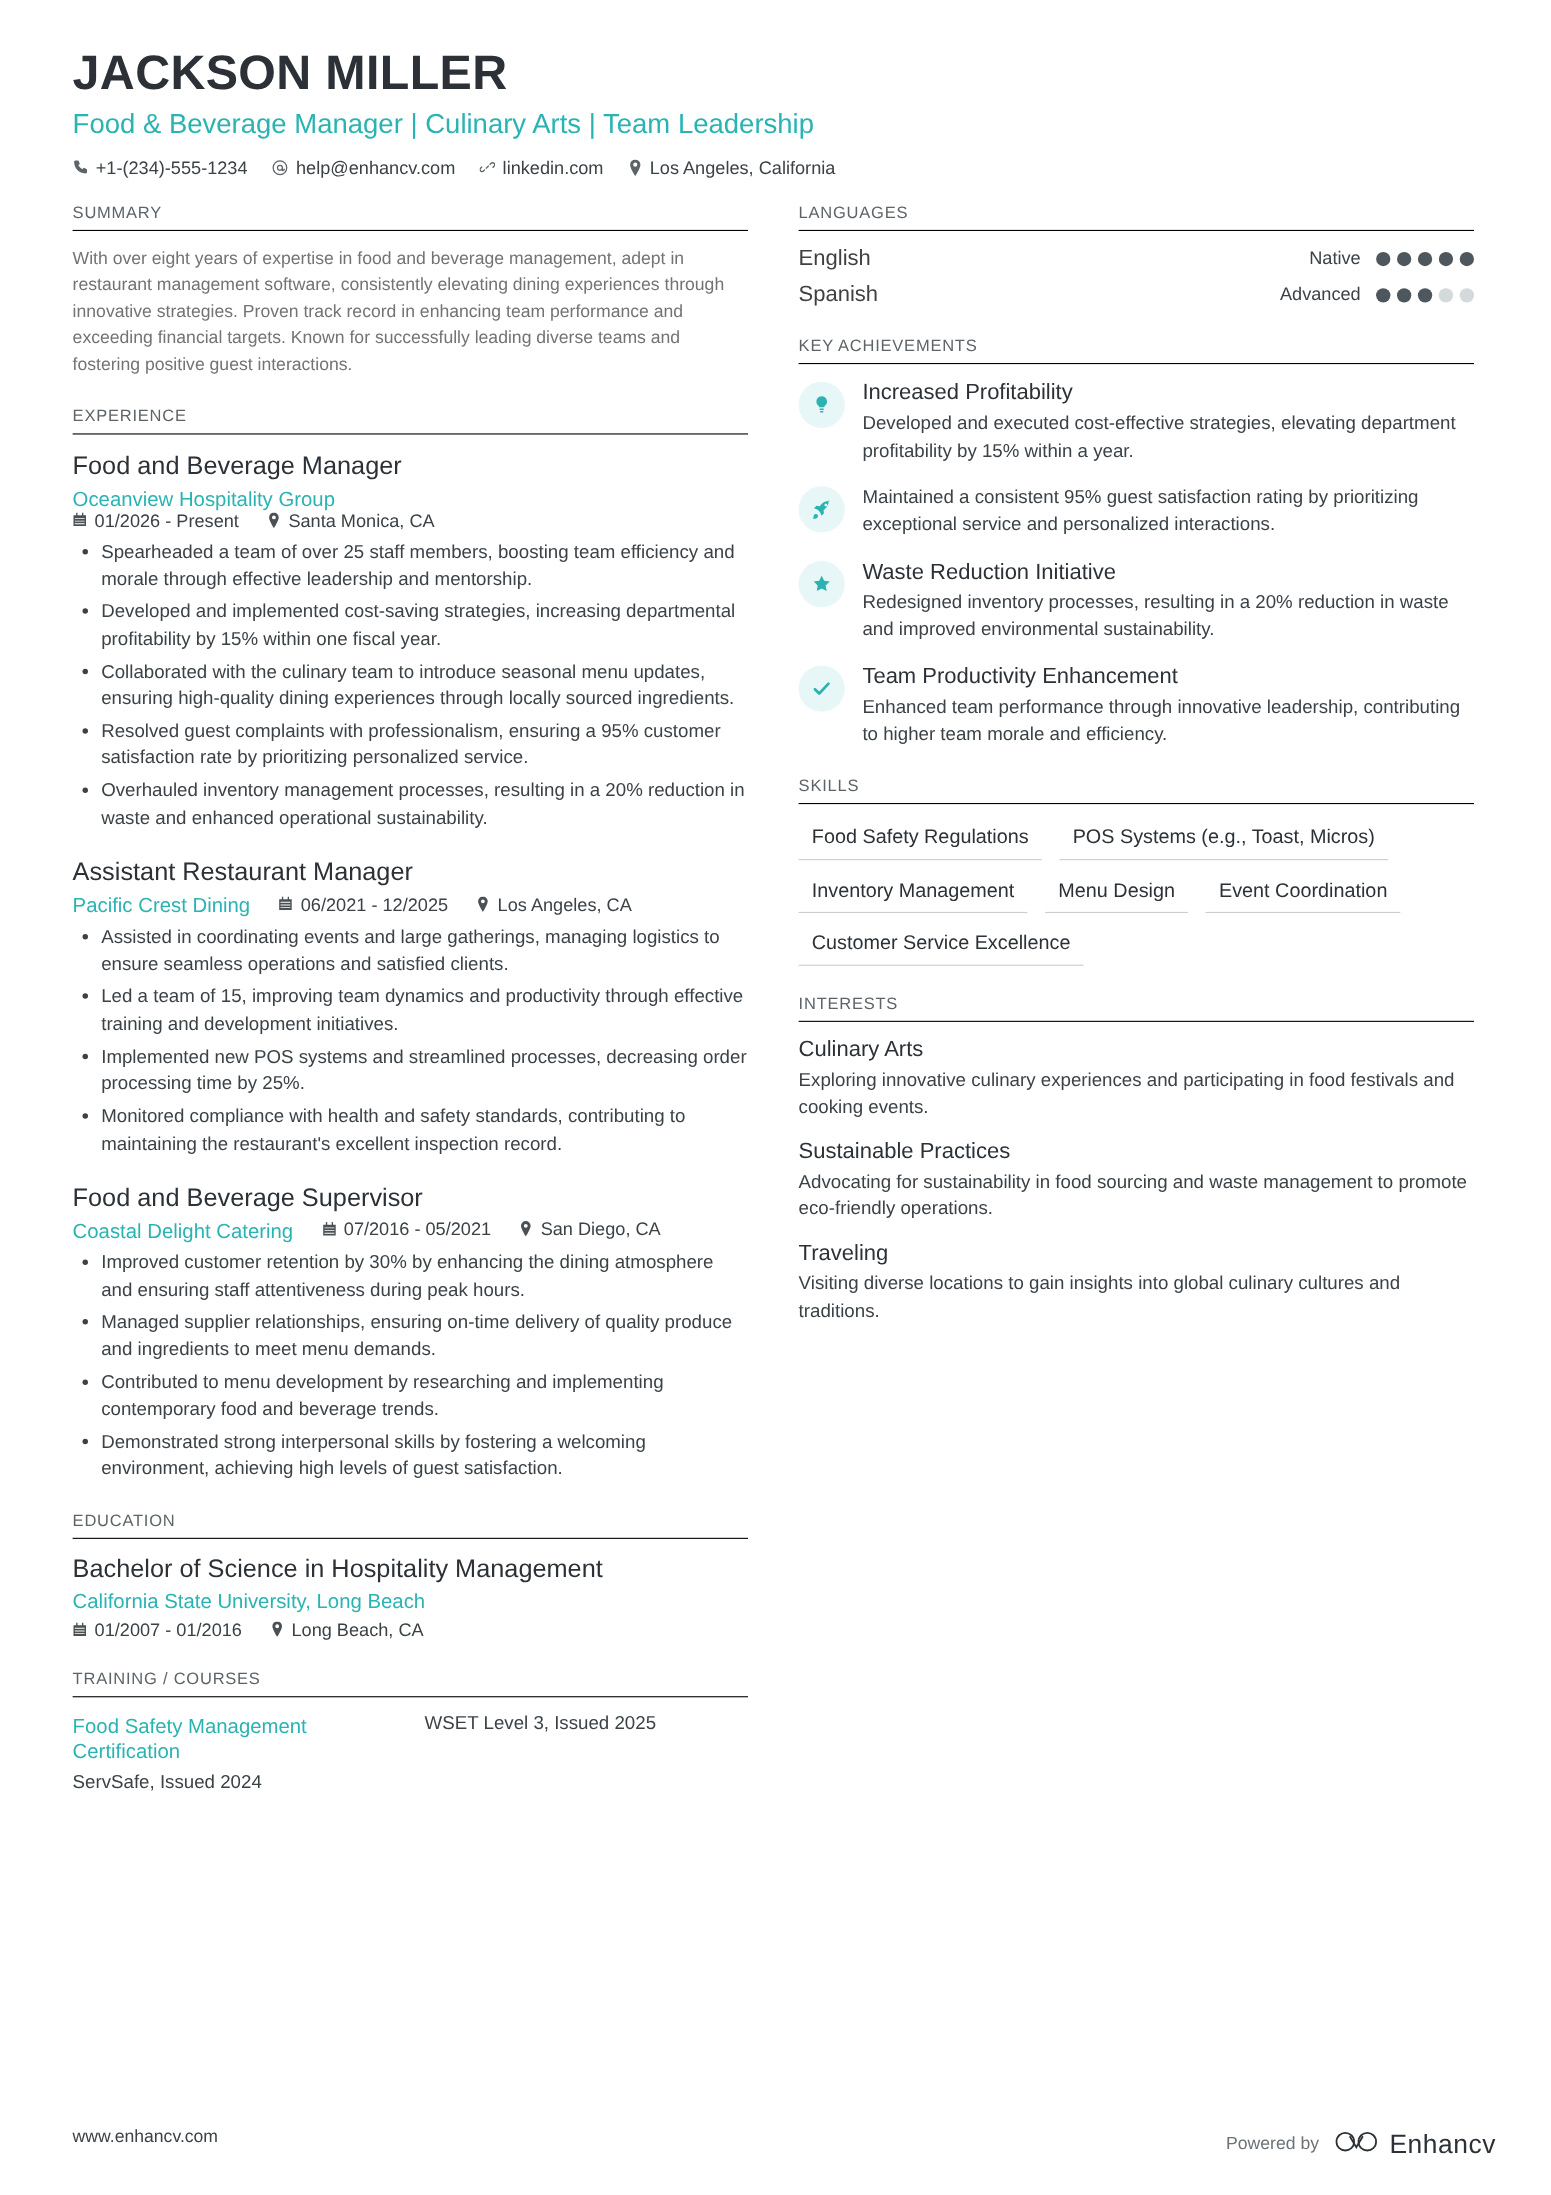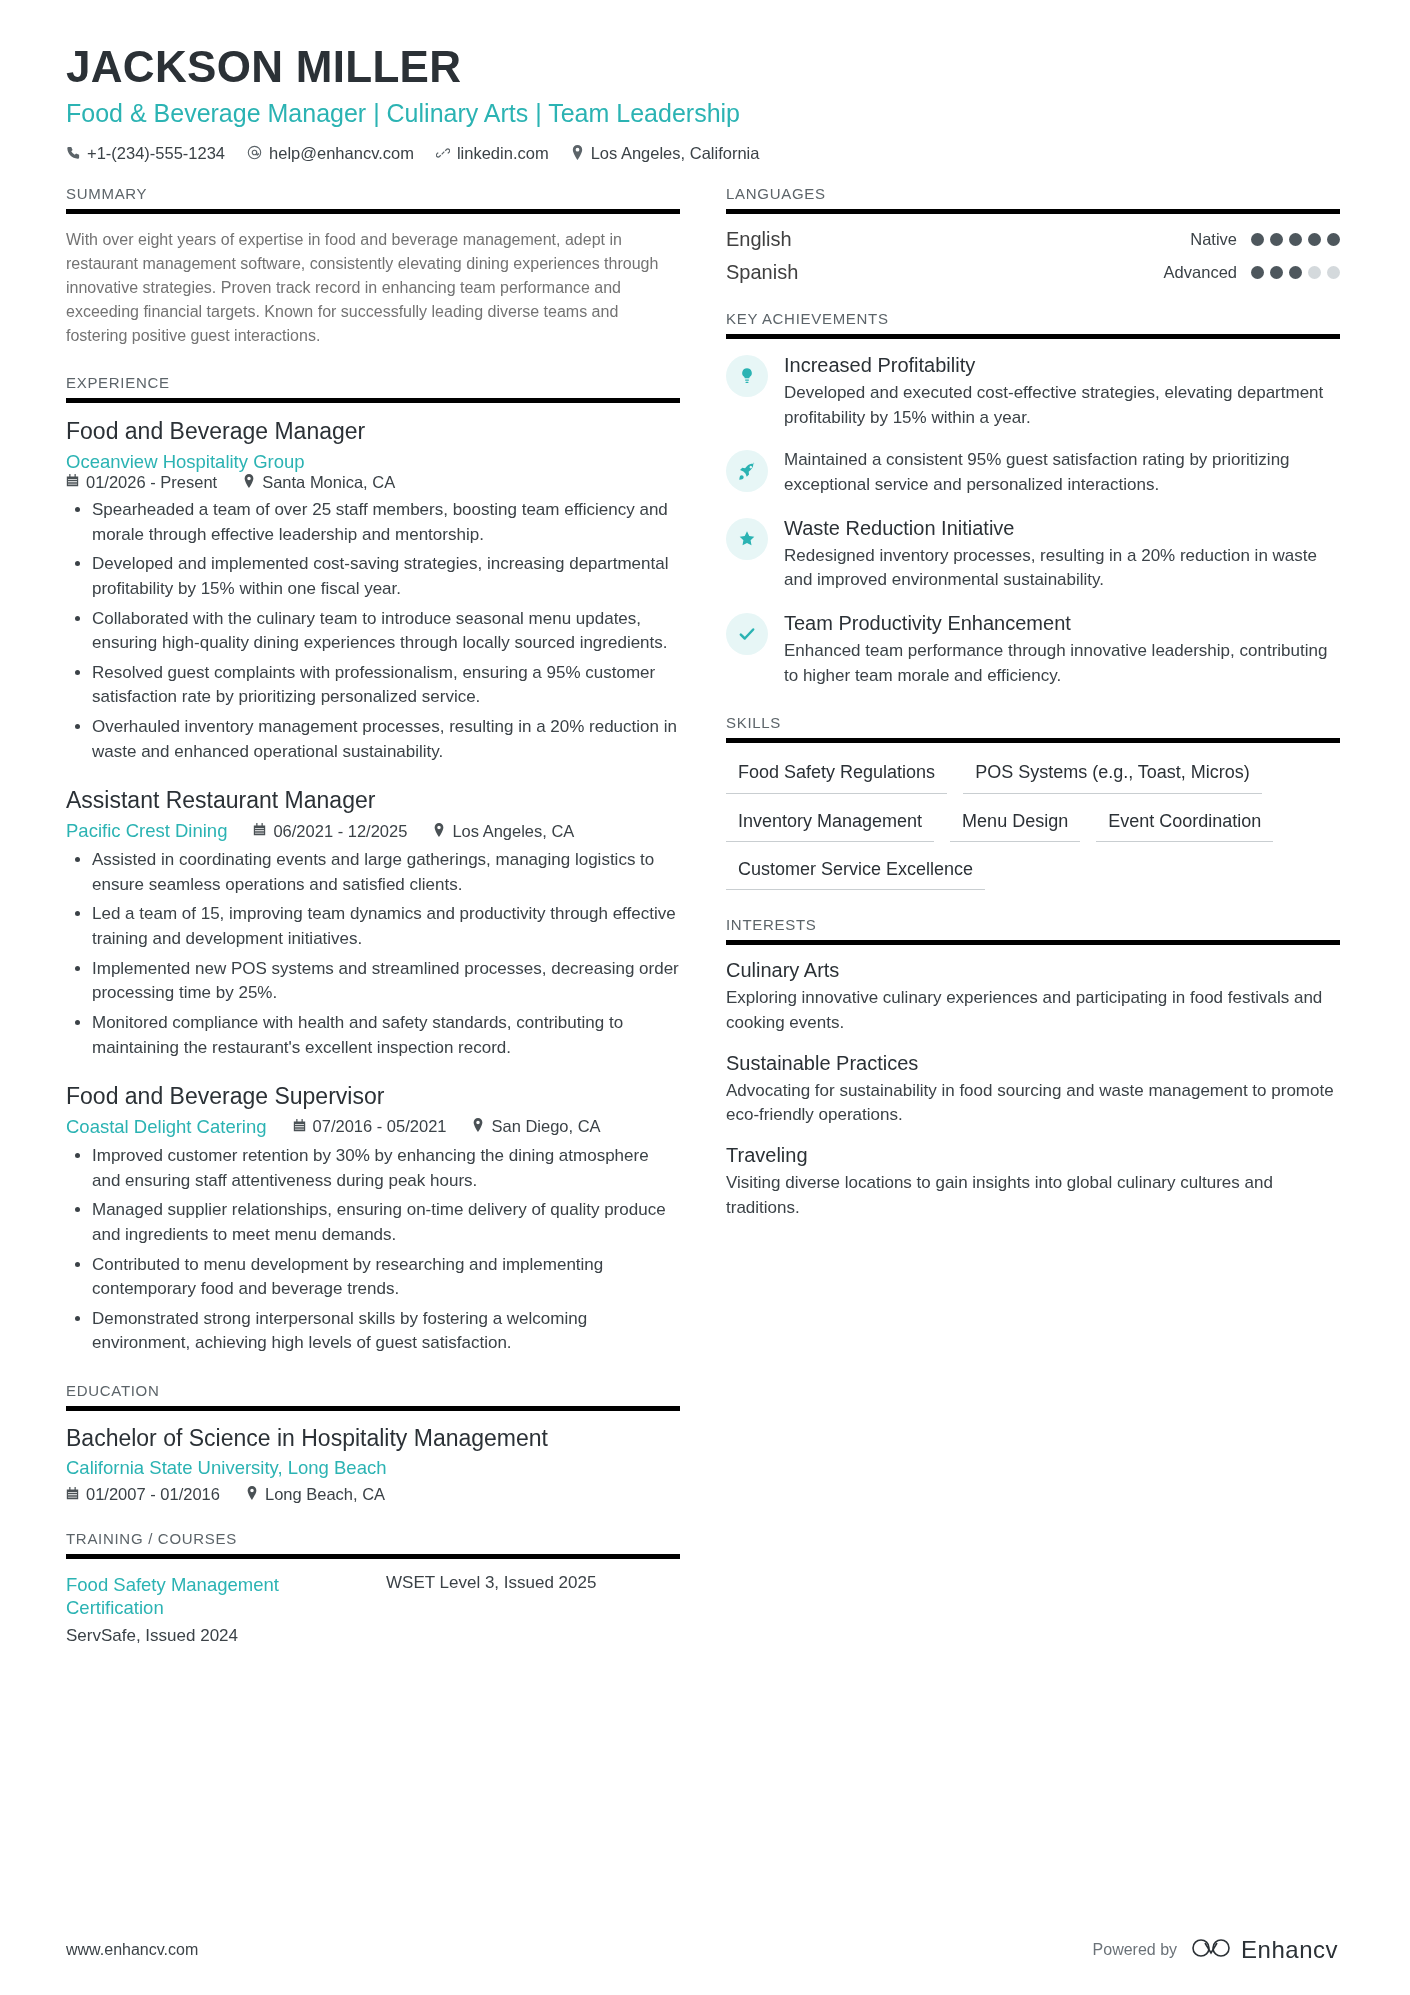--- a/index.html
+++ b/index.html
@@ -52,21 +52,21 @@
   .col-left { width: 614px; flex: none; }
   .col-right { width: 614px; flex: none; }
 
   .section { margin-bottom: 26px; }
   .section-title {
     font-size: 15px;
     letter-spacing: 0.7px;
     color: #5c6469;
     text-transform: uppercase;
     padding-bottom: 7px;
-    border-bottom: 5px solid #000000;
+    border-bottom: 1px solid #000000;
     margin-bottom: 14px;
     font-weight: 400;
   }
 
   .summary-text {
     font-size: 16px;
     line-height: 1.5;
     color: #737373;
   }
 
@@ -167,23 +167,23 @@
   }
 
   
   .interest { margin-bottom: 16px; }
   .interest-title { font-size: 20px; color: #2b3136; margin-bottom: 4px; }
   .interest-desc { font-size: 17px; color: #3b4247; line-height: 1.45; }
 
   
   .footer {
     position: absolute;
-    left: 66px; right: 72px; bottom: 30px;
+    left: 66px; right: 50px; bottom: 30px;
     display: flex;
-    align-items: center;
+    align-items: flex-start;
     justify-content: space-between;
   }
   .footer-url { font-size: 16px; color: #3b4247; }
   .powered { display: flex; align-items: center; gap: 12px; }
   .powered-label { font-size: 16px; color: #6b7278; }
   .brand { display: flex; align-items: center; gap: 8px; }
   .brand-name { font-size: 24px; color: #2b3136; letter-spacing: 0.5px; }
 </style>
 </head>
 <body>

